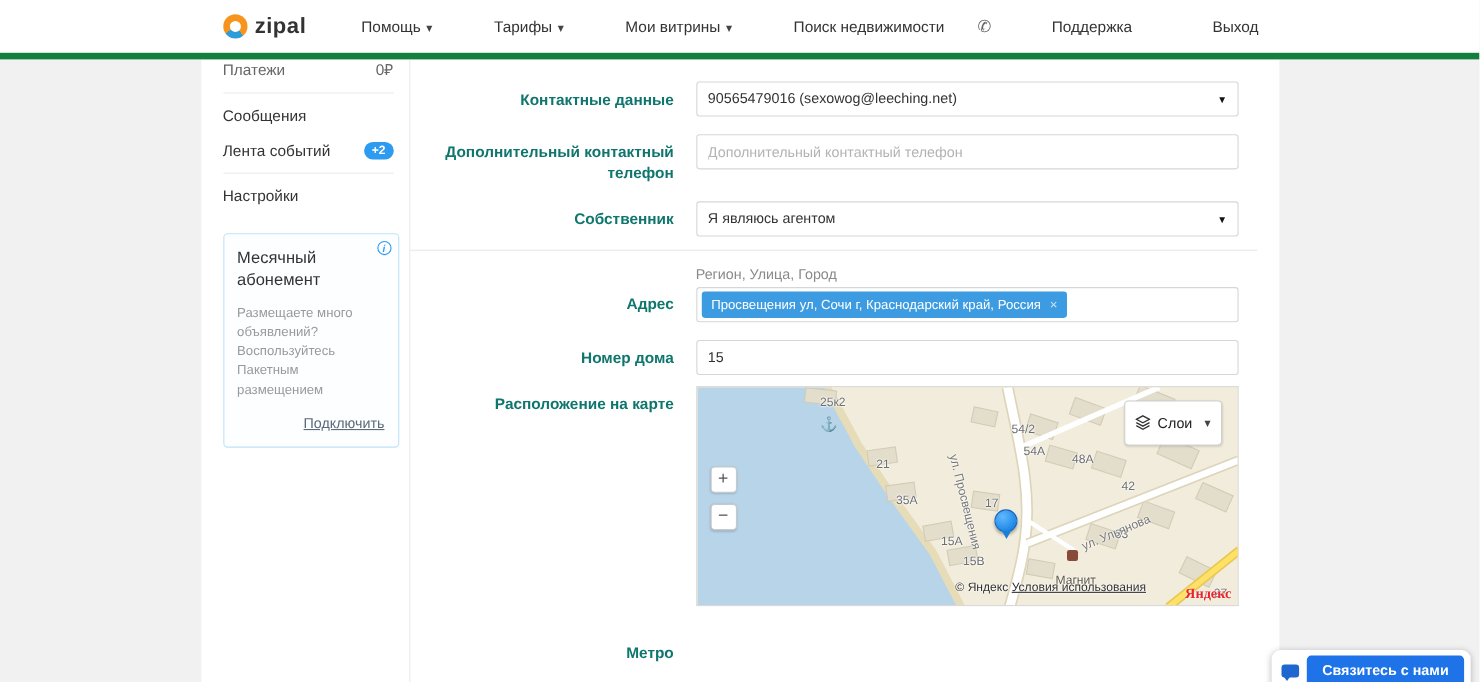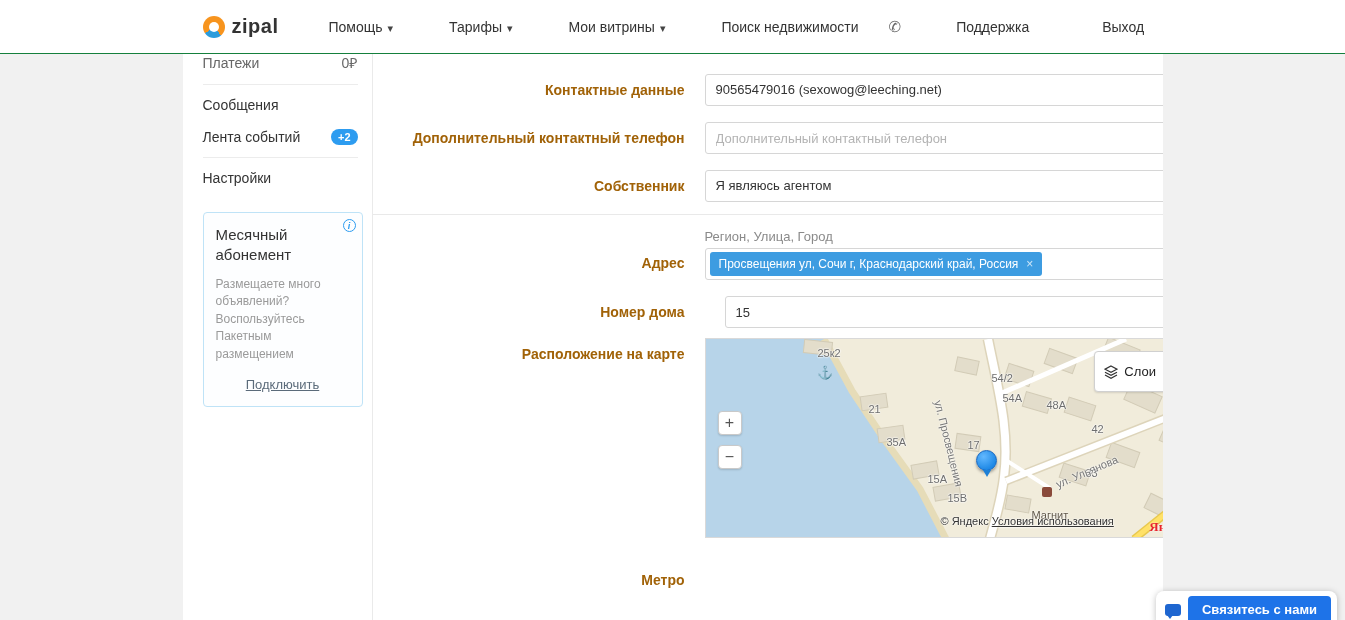--- a/index.html
+++ b/index.html
@@ -1,20 +1,20 @@
 <!DOCTYPE html>
 <html><head>
 <meta charset="utf-8">
 <style>
   * { margin:0; padding:0; box-sizing:border-box; }
   html,body { width:1345px; height:620px; overflow:hidden; }
   body { font-family:"Liberation Sans", sans-serif; background:#f1f1f1; color:#333; position:relative; }
 
   
-  .topbar { height:54px; background:#fff; border-bottom:1px solid #15803d; position:relative; z-index:5; }
+  .topbar { height:54px; background:#fff; border-bottom:6px solid #15803d; position:relative; z-index:5; }
   .topbar-inner { width:980px; margin:0 auto; height:100%; display:flex; align-items:center; padding:0 20px; }
   .logo { display:flex; align-items:center; gap:7px; cursor:pointer; margin-right:50px; }
   .logo-mark { width:22px; height:22px; border-radius:50%;
     background:conic-gradient(from 140deg, #2d9cdb 0 95deg, #f7941e 95deg 360deg); position:relative; }
   .logo-mark::after { content:""; position:absolute; left:6px; top:6px; width:10px; height:10px; background:#fff; border-radius:50%; }
   .logo-text { font-size:20px; font-weight:bold; color:#333; letter-spacing:.5px; }
   .mainnav { display:flex; align-items:center; gap:56px; flex:1; }
   .nav-item { font-size:14px; color:#333; text-decoration:none; cursor:pointer; white-space:nowrap; }
   .caret::after { content:"▾"; font-size:11px; color:#444; margin-left:5px; }
   .topbar-right { display:flex; align-items:center; gap:26px; margin-left:30px; }
@@ -29,38 +29,38 @@
   
   .side-row { display:flex; justify-content:space-between; align-items:center; font-size:14px; color:#333; padding:8px 0; cursor:pointer;text-align:right; }
   .side-row.clipped { margin-top:-9px; color:#666; }
   .side-divider { border-top:1px solid #ececec; margin:4px 0; }
   .badge { background:#2d9cf0; color:#fff; font-size:11px; border-radius:10px; padding:2px 7px; font-weight:bold; }
   .promo { margin-top:18px; border:1px solid #bfe3f7; border-radius:4px; background:#fdfeff; padding:12px 12px 14px; position:relative; width:160px; }
   .promo-info { position:absolute; top:6px; right:6px; width:13px; height:13px; border:1px solid #2d9cf0; color:#2d9cf0;
     border-radius:50%; font-size:9px; line-height:12px; text-align:center; font-style:italic; font-weight:bold; cursor:pointer; }
   .promo-title { font-size:15px; color:#333; margin-bottom:12px; line-height:1.3; width:90px; }
   .promo-body { font-size:12px; color:#9a9a9a; line-height:1.45; margin-bottom:14px; }
-  .promo-link { display:block; text-align:center; font-size:13px; color:#5b6b7a; text-decoration:underline; cursor:pointer; }
+  .promo-link { display:block; text-align:right; font-size:13px; color:#5b6b7a; text-decoration:underline; cursor:pointer; }
 
   
   .form-row { display:flex; margin-bottom:16px; }
-  .form-label { width:332px; padding-right:20px; text-align:right; font-size:14px; font-weight:bold; color:#a16207; padding-top:7px; line-height:1.35; flex-shrink:0; }
+  .form-label { width:260px; padding-right:20px; text-align:right; font-size:14px; font-weight:bold; color:#0f766e; padding-top:7px; line-height:1.35; flex-shrink:0; }
   .form-control { width:493px; }
   .sel, .txt, .tagbox { width:100%; border:1px solid #d6d6d6; border-radius:3px; background:#fff; font-size:13px; color:#333; }
   .sel { height:32px; line-height:30px; padding:0 26px 0 10px; position:relative; cursor:pointer; white-space:nowrap; overflow:hidden; }
   .sel-caret { position:absolute; right:9px; top:0; line-height:32px; font-size:9px; color:#111; }
   .txt { height:32px; padding:0 10px; outline:none; font-family:"Liberation Sans", sans-serif; }
   .txt::placeholder { color:#b3b3b3; }
   .hint { font-size:13px; color:#8a8a8a; margin-bottom:4px; }
   .tagbox { min-height:32px; padding:3px 4px; }
   .tag { display:inline-block; background:#3d9ce1; color:#fff; font-size:12px; padding:5px 9px; border-radius:3px; cursor:default; }
   .tag .x { margin-left:8px; opacity:.75; cursor:pointer; font-style:normal; }
   .divider { border-top:1px solid #e9e9e9; margin:2px 0 14px 0; }
   .row-owner { margin-bottom:12px; }
-  .row-house { margin-bottom:10px;gap:20px; }
+  .row-house { margin-bottom:10px; }
   .row-map { margin-bottom:26px; }
   .row-metro { margin-bottom:14px; }
 
   
   .map { position:relative; width:493px; height:200px; border:1px solid #d9d9d9; overflow:hidden; background:#f1ecdb; cursor:grab; }
   .map svg.bg { position:absolute; left:0; top:0; }
   .map-zoom { position:absolute; left:12px; top:72px; display:flex; flex-direction:column; gap:10px; }
   .zoom-btn { width:24px; height:24px; background:#fff; border:1px solid #c9c9c9; border-radius:4px; font-size:16px; color:#555; line-height:20px; text-align:center; cursor:pointer; box-shadow:0 1px 2px rgba(0,0,0,.15); }
   .map-layers { position:absolute; right:14px; top:12px; background:#fff; border:1px solid #d0d0d0; border-radius:4px; height:41px;
     display:flex; align-items:center; gap:6px; padding:0 9px; font-size:13px; color:#222; cursor:pointer; box-shadow:0 1px 2px rgba(0,0,0,.12); }

